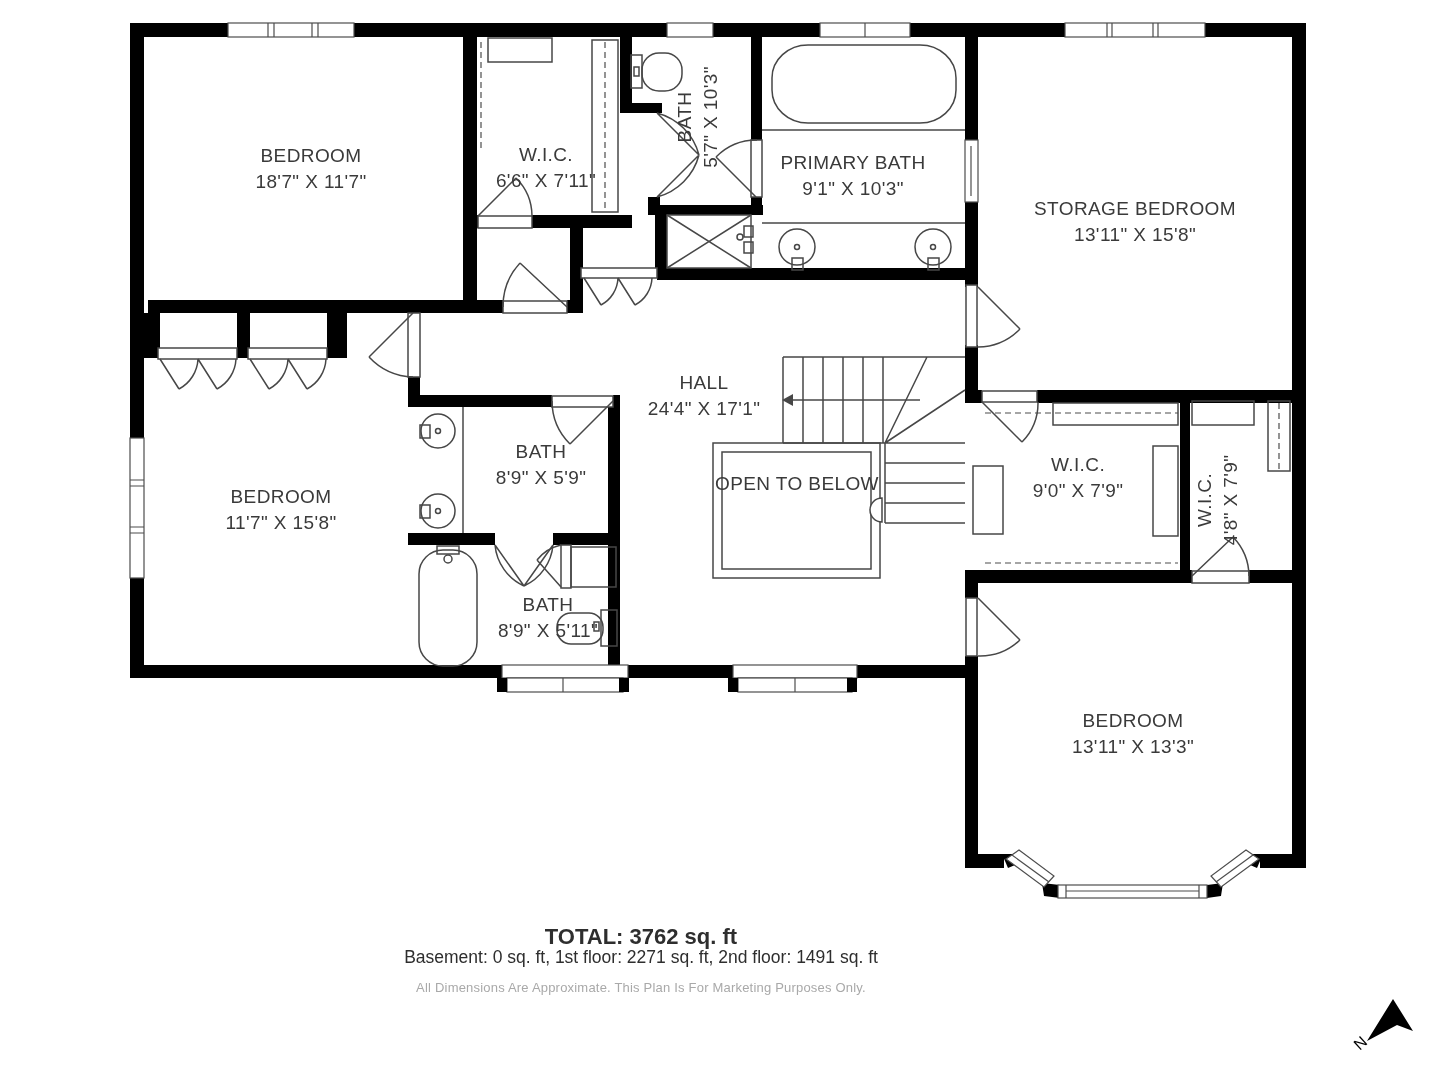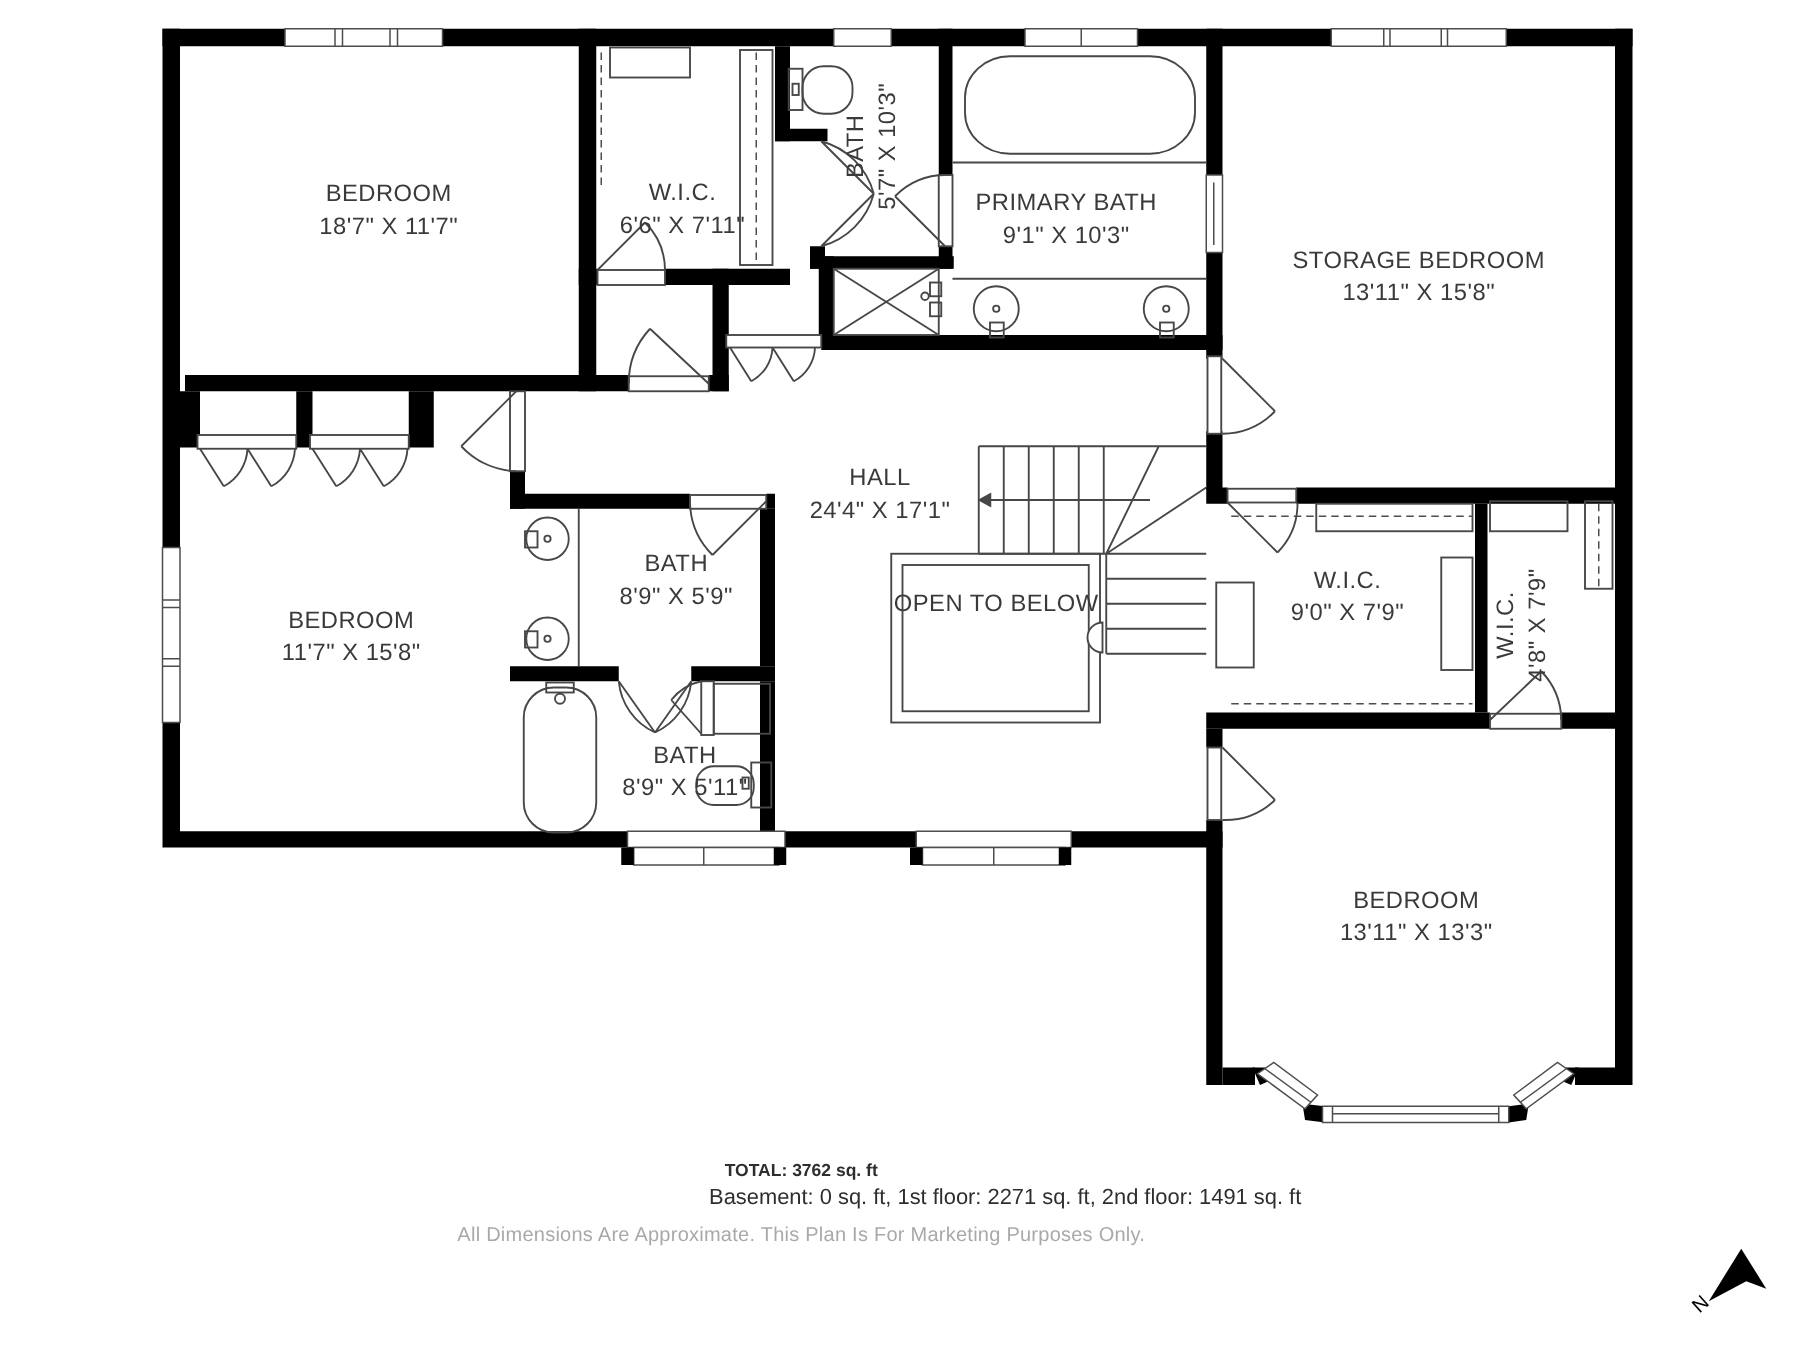--- a/index.html
+++ b/index.html
@@ -11,23 +11,23 @@
   .tf{fill:#fff;stroke:#474747;stroke-width:1.5;}
   .w{fill:#fff;stroke:#4d4d4d;stroke-width:1.2;}
   .wl{fill:none;stroke:#4d4d4d;stroke-width:1.2;}
   .dash{fill:none;stroke:#4d4d4d;stroke-width:1.2;stroke-dasharray:6 4;}
   .blk{fill:#000;}
   .room-label{position:absolute;transform:translate(-50%,-50%);text-align:center;
       color:#3a3a3a;font-size:19px;letter-spacing:.4px;white-space:nowrap;line-height:26px;}
   .room-label span{display:block;}
   .room-label.vertical{transform:translate(-50%,-50%) rotate(-90deg);}
   .footer{position:absolute;left:241px;top:926px;width:800px;text-align:center;color:#2e2e2e;}
-  .footer .total{font-size:14px;font-weight:bold;line-height:21px;}
-  .footer .line{font-size:17.5px;line-height:20.8px;text-align:right;}
-  .footer .disclaimer{font-size:16px;color:#a9a9a9;margin-top:12px;letter-spacing:.2px;}
+  .footer .total{font-size:22px;font-weight:bold;line-height:21px;}
+  .footer .line{font-size:17.5px;line-height:20.8px;}
+  .footer .disclaimer{font-size:13px;color:#a9a9a9;margin-top:12px;letter-spacing:.2px;}
 </style>
 </head>
 <body>
 
 <div class="plan">
 
   <svg width="1440" height="1080" viewBox="0 0 1440 1080">
 
     <g>
       <rect class="wall" x="130" y="23" width="1176" height="14"></rect>

